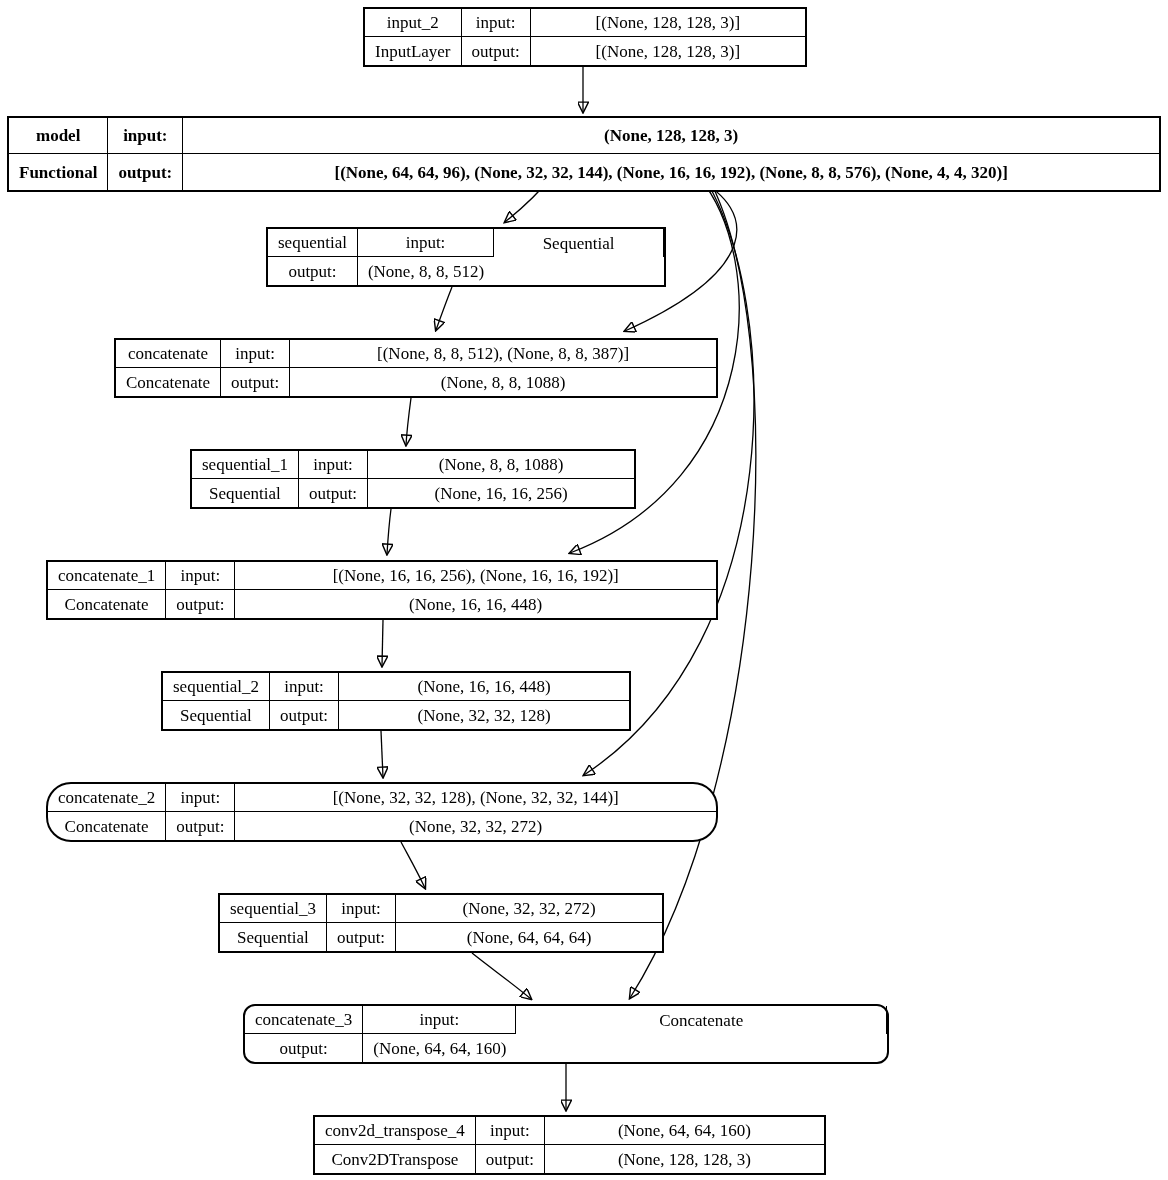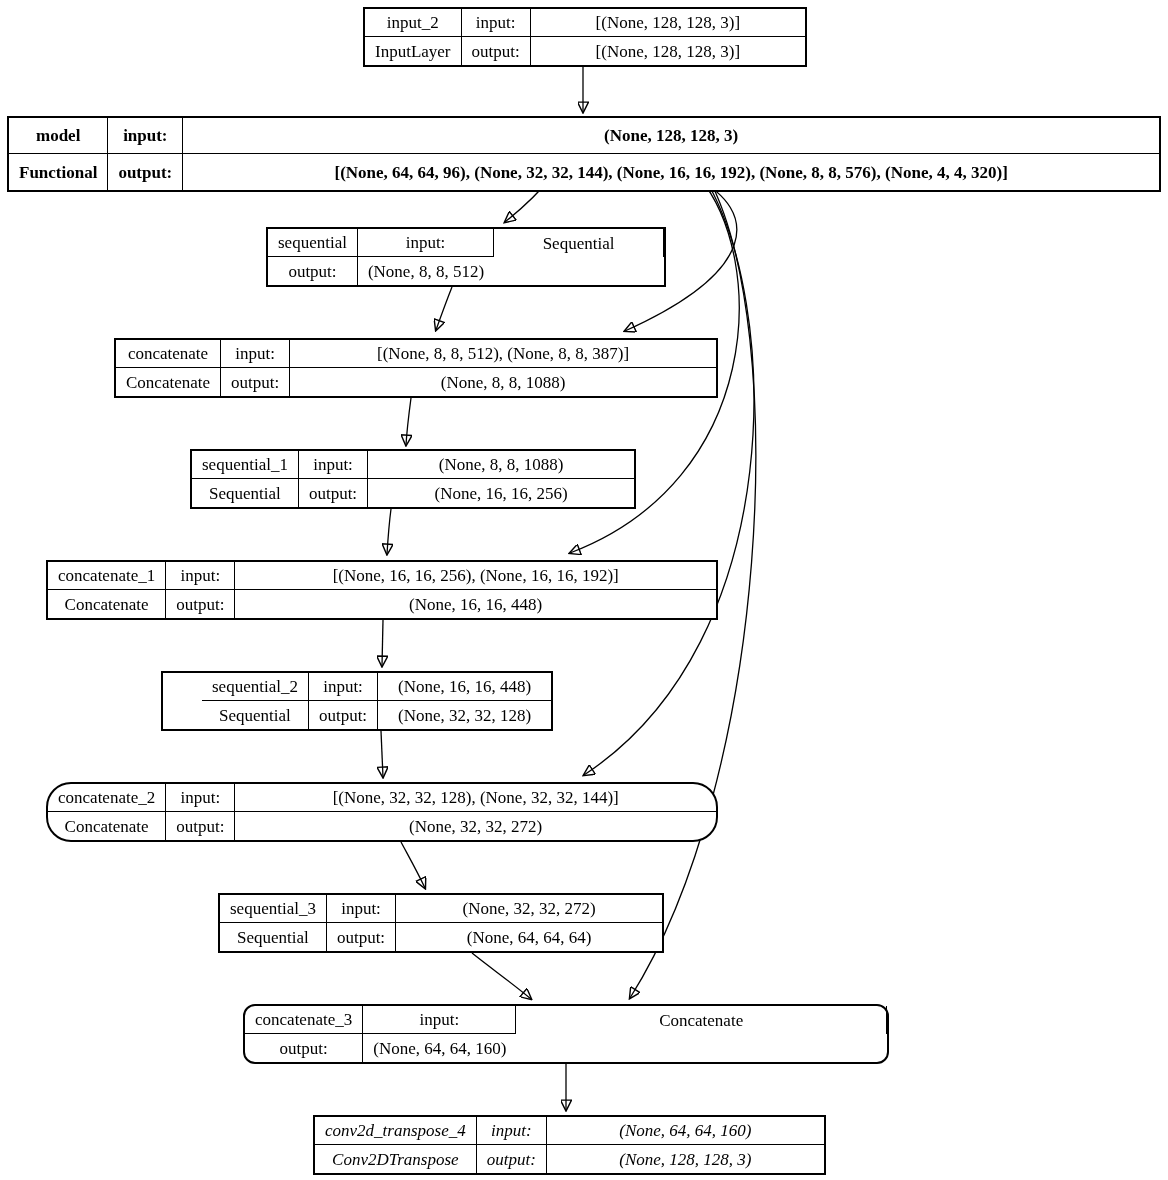--- a/index.html
+++ b/index.html
@@ -124,21 +124,21 @@
 
   <div class="node" style="left:46px; top:560px; width:672px;">
     <div class="cell cname r1">concatenate_1</div>
     <div class="cell ckey  r1">input:</div>
     <div class="cell cval  r1">[(None, 16, 16, 256), (None, 16, 16, 192)]</div>
     <div class="cell cname r2">Concatenate</div>
     <div class="cell ckey  r2">output:</div>
     <div class="cell cval  r2">(None, 16, 16, 448)</div>
   </div>
 
-  <div class="node" style="left:161px; top:671px; width:392px;padding-left:39px;">
+  <div class="node" style="left:161px; top:671px; width:470px;">
     <div class="cell cname r1">sequential_2</div>
     <div class="cell ckey  r1">input:</div>
     <div class="cell cval  r1">(None, 16, 16, 448)</div>
     <div class="cell cname r2">Sequential</div>
     <div class="cell ckey  r2">output:</div>
     <div class="cell cval  r2">(None, 32, 32, 128)</div>
   </div>
 
   <div class="node" style="left:46px; top:782px; width:672px;border-radius:25px;">
     <div class="cell cname r1">concatenate_2</div>
@@ -159,21 +159,21 @@
   </div>
 
   <div class="node" style="left:243px; top:1004px; width:646px;border-radius:12px;">
     <div class="cell cname r1">concatenate_3</div>
     <div class="cell ckey  r1">input:</div>
     <div class="cell cname r2">Concatenate</div>
     <div class="cell ckey  r2">output:</div>
     <div class="cell cval  r2">(None, 64, 64, 160)</div>
   </div>
 
-  <div class="node" style="left:313px; top:1115px; width:513px;font-style:italic;">
+  <div class="node" style="left:313px; top:1115px; width:513px;">
     <div class="cell cname r1">conv2d_transpose_4</div>
     <div class="cell ckey  r1">input:</div>
     <div class="cell cval  r1">(None, 64, 64, 160)</div>
     <div class="cell cname r2">Conv2DTranspose</div>
     <div class="cell ckey  r2">output:</div>
     <div class="cell cval  r2">(None, 128, 128, 3)</div>
   </div>
 
 </div>
 

